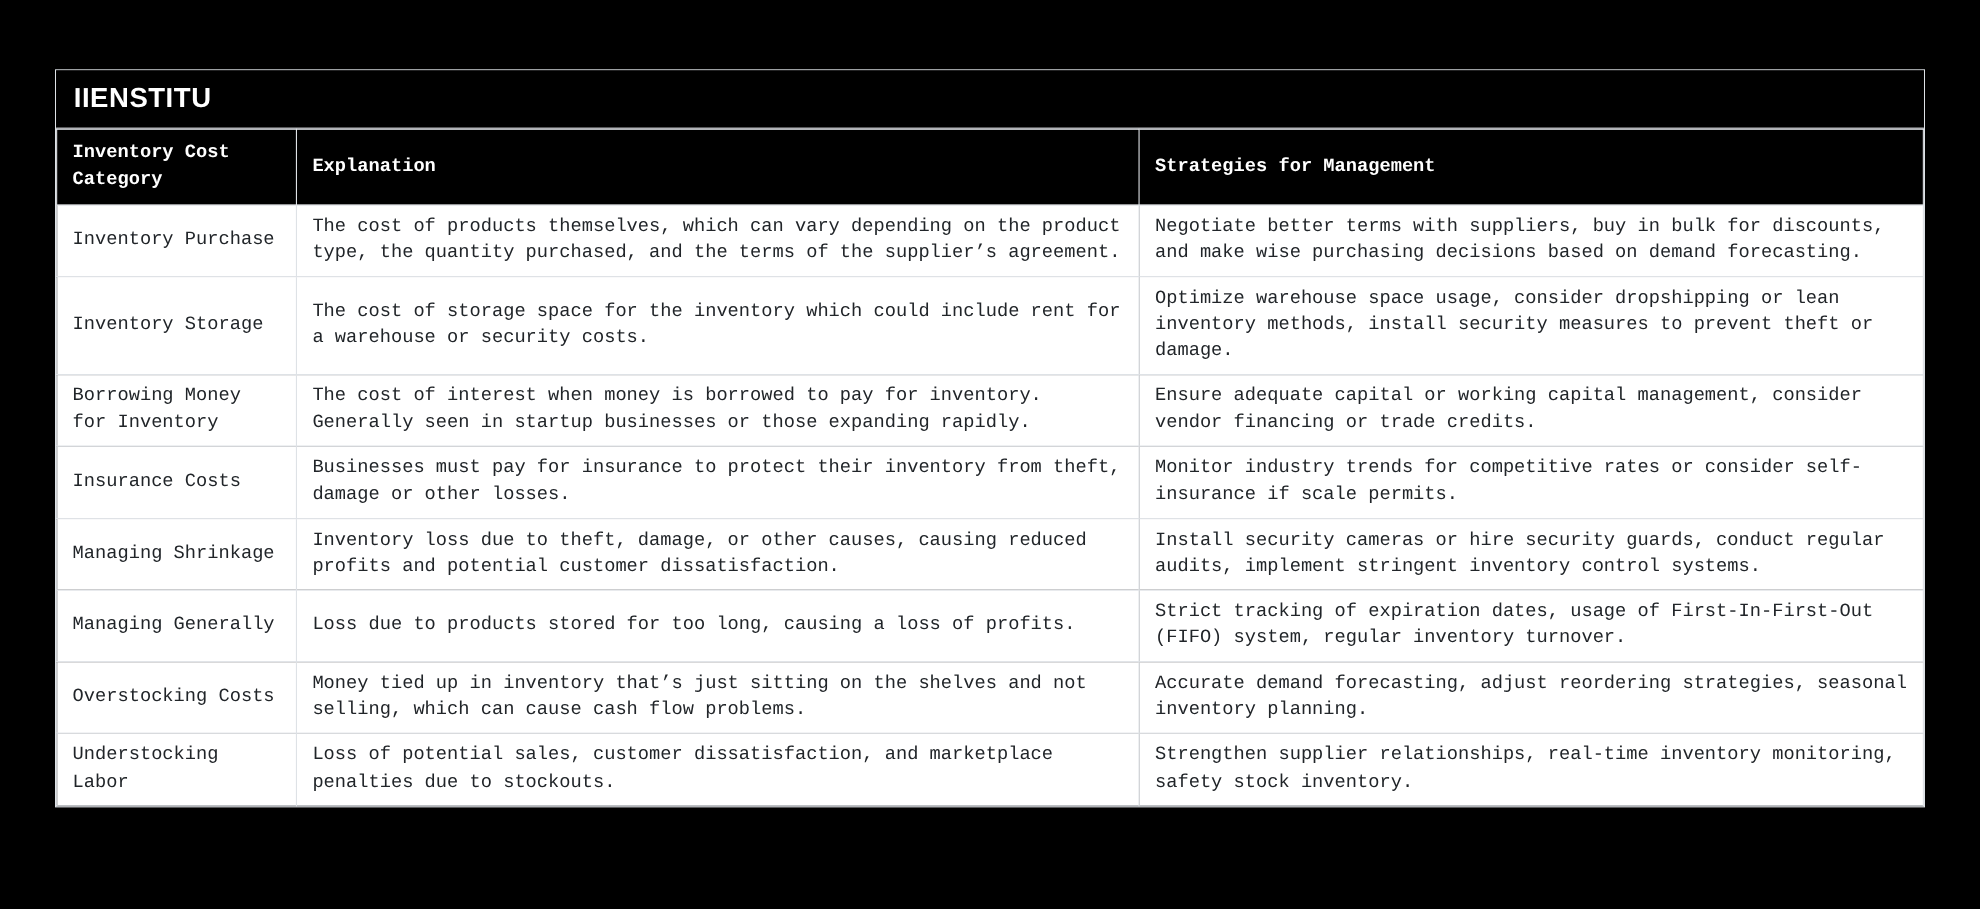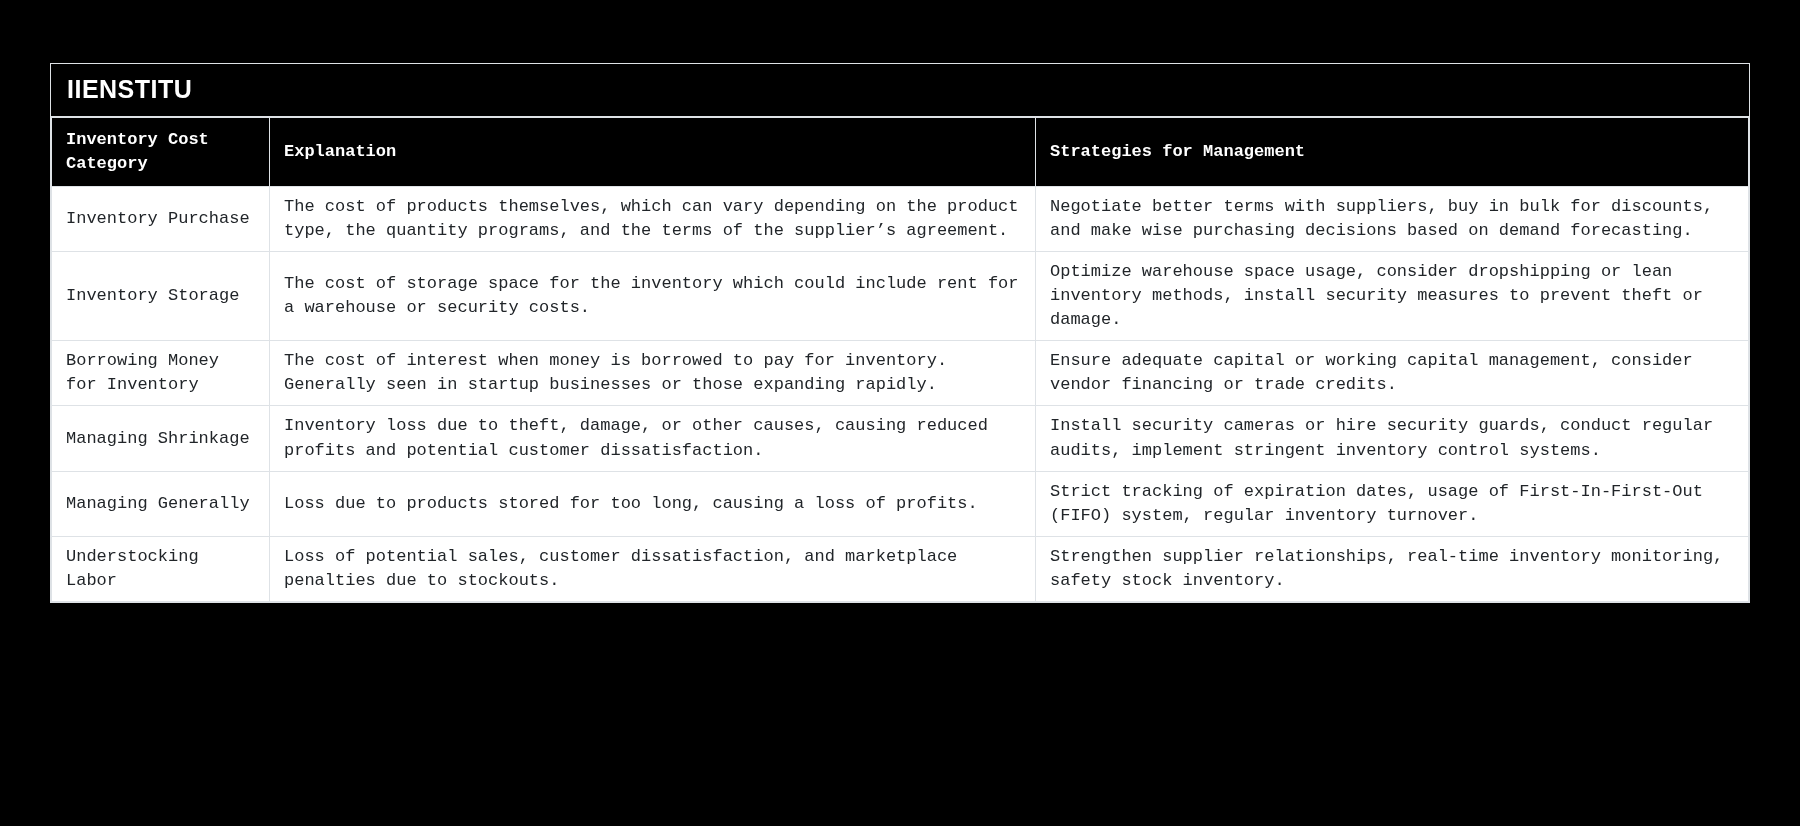--- a/index.html
+++ b/index.html
@@ -86,42 +86,52 @@
       <thead>
         <tr>
           <th>Inventory Cost Category</th>
           <th>Explanation</th>
           <th>Strategies for Management</th>
         </tr>
       </thead>
       <tbody>
         <tr>
           <td>Inventory Purchase</td>
-          <td>The cost of products themselves, which can vary depending on the product type, the quantity programs, and the terms of the supplier’s agreement.</td>
+          <td>The cost of products themselves, which can vary depending on the product type, the quantity purchased, and the terms of the supplier’s agreement.</td>
           <td>Negotiate better terms with suppliers, buy in bulk for discounts, and make wise purchasing decisions based on demand forecasting.</td>
         </tr>
         <tr>
           <td>Inventory Storage</td>
           <td>The cost of storage space for the inventory which could include rent for a warehouse or security costs.</td>
           <td>Optimize warehouse space usage, consider dropshipping or lean inventory methods, install security measures to prevent theft or damage.</td>
         </tr>
         <tr>
           <td>Borrowing Money for Inventory</td>
           <td>The cost of interest when money is borrowed to pay for inventory. Generally seen in startup businesses or those expanding rapidly.</td>
           <td>Ensure adequate capital or working capital management, consider vendor financing or trade credits.</td>
         </tr>
         <tr>
+          <td>Insurance Costs</td>
+          <td>Businesses must pay for insurance to protect their inventory from theft, damage or other losses.</td>
+          <td>Monitor industry trends for competitive rates or consider self-insurance if scale permits.</td>
+        </tr>
+        <tr>
           <td>Managing Shrinkage</td>
           <td>Inventory loss due to theft, damage, or other causes, causing reduced profits and potential customer dissatisfaction.</td>
           <td>Install security cameras or hire security guards, conduct regular audits, implement stringent inventory control systems.</td>
         </tr>
         <tr>
           <td>Managing Generally</td>
           <td>Loss due to products stored for too long, causing a loss of profits.</td>
           <td>Strict tracking of expiration dates, usage of First-In-First-Out (FIFO) system, regular inventory turnover.</td>
+        </tr>
+        <tr>
+          <td>Overstocking Costs</td>
+          <td>Money tied up in inventory that’s just sitting on the shelves and not selling, which can cause cash flow problems.</td>
+          <td>Accurate demand forecasting, adjust reordering strategies, seasonal inventory planning.</td>
         </tr>
         <tr>
           <td>Understocking Labor</td>
           <td>Loss of potential sales, customer dissatisfaction, and marketplace penalties due to stockouts.</td>
           <td>Strengthen supplier relationships, real-time inventory monitoring, safety stock inventory.</td>
         </tr>
       </tbody>
     </table>
 
   </div>

